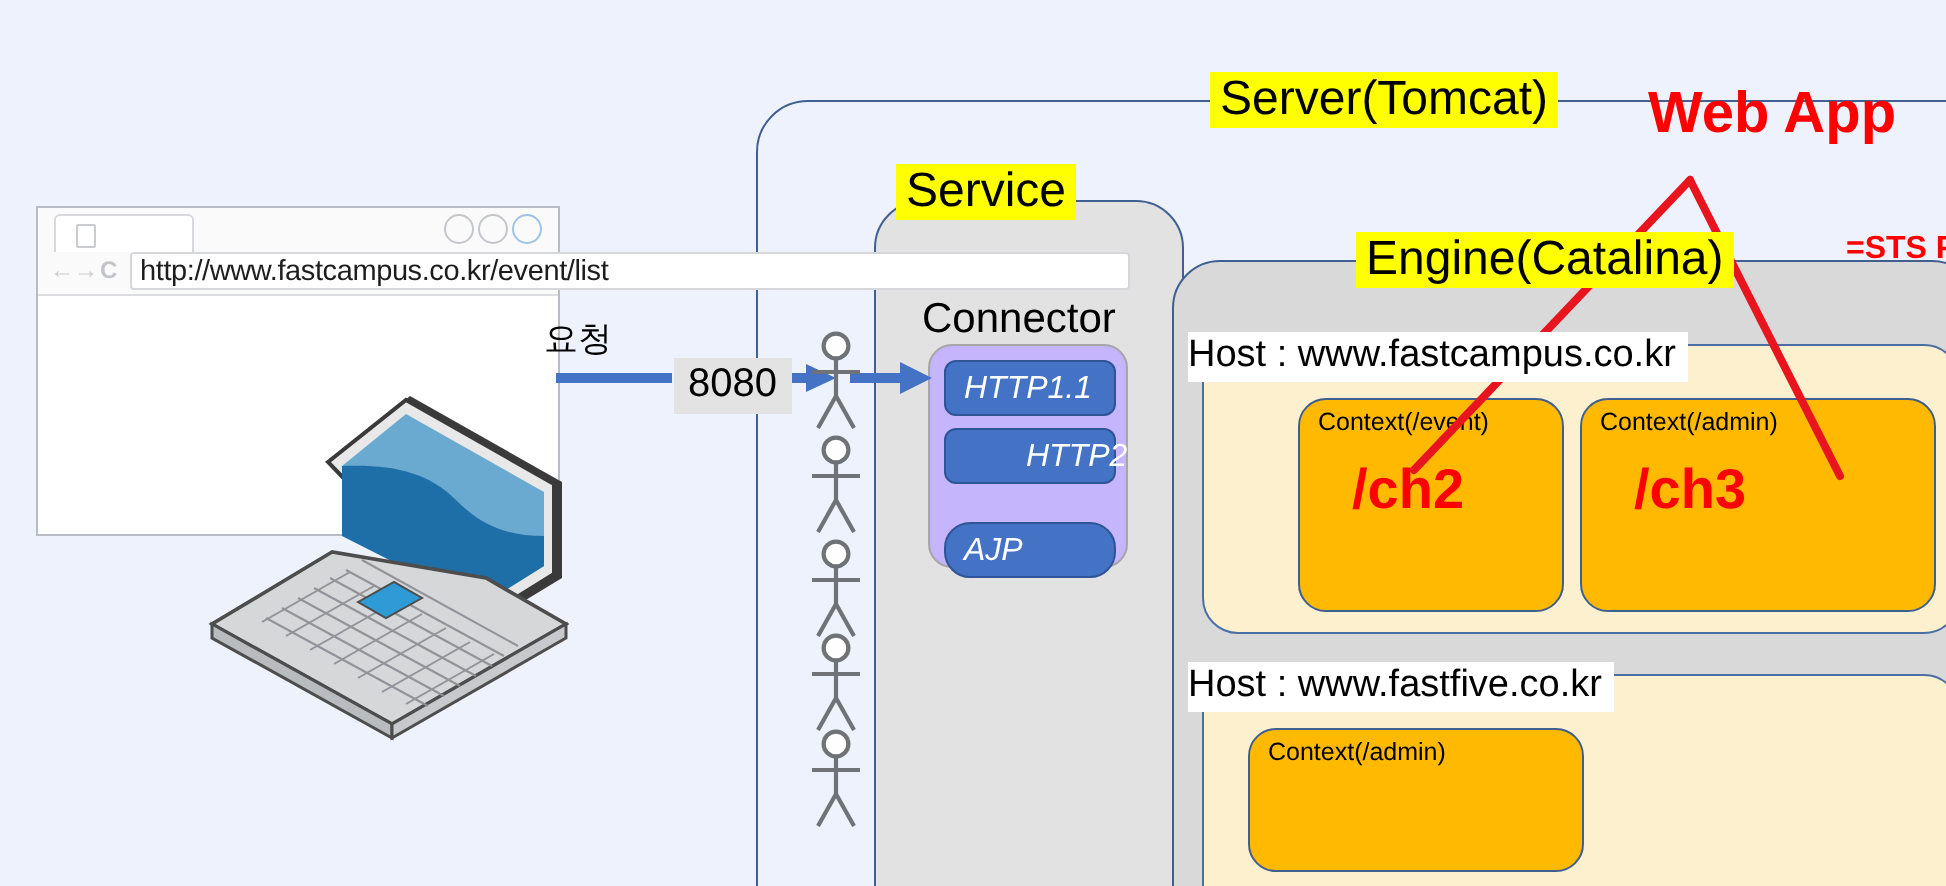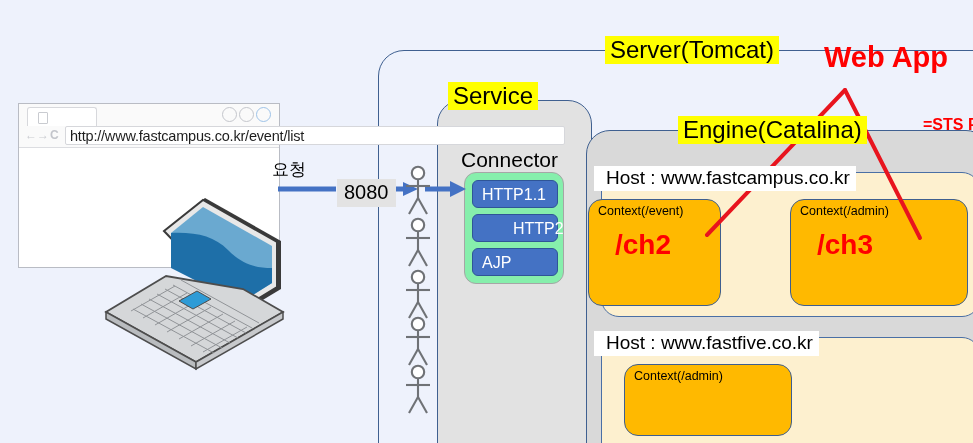--- a/index.html
+++ b/index.html
@@ -44,21 +44,21 @@
   }
   #url-text{
     position:absolute;left:4px;top:1px;font-size:14.5px;color:#1d1d1d;
     font-family:"Liberation Sans", sans-serif;letter-spacing:-0.2px;
   }
 
   
   .hl-yellow{background:#ffff00;color:#000;font-size:24px;line-height:1.05;
     padding:1px 5px 2px 5px;white-space:nowrap;}
   .plain-lbl{color:#000;white-space:nowrap;}
-  .white-lbl{background:#ffffff;color:#000;white-space:nowrap;padding:1px 6px 2px 12px;}
+  .white-lbl{background:#ffffff;color:#000;white-space:nowrap;padding:1px 6px 2px 0;}
 
   #lbl-request{left:272px;top:158px;font-size:17px;color:#000;}
   #lbl-server{left:605px;top:36px;}
   #lbl-service{left:448px;top:82px;}
   #lbl-engine{left:678px;top:116px;}
   #lbl-webapp{left:824px;top:41px;color:#ff0000;font-size:29px;font-weight:bold;white-space:nowrap;}
   #lbl-sts{left:923px;top:88px;color:#ff0000;font-size:16px;font-weight:bold;white-space:nowrap;margin-top:28px;}
   #lbl-connector{left:461px;top:148px;font-size:21px;color:#000;white-space:nowrap;}
   #lbl-port{left:337px;top:179px;background:#e3e3e3;color:#000;font-size:20px;
     padding:2px 7px 3px 7px;white-space:nowrap;}
@@ -75,30 +75,31 @@
   
   #service-box{
     left:437px;top:100px;width:155px;height:400px;
     background:#e2e2e2;border:1.4px solid #3f6090;border-radius:24px;
     box-sizing:border-box;
   }
 
   
   #connector-box{
     left:464px;top:172px;width:100px;height:112px;
-    background:#86efac;border:1.3px solid #a6a6a6;border-radius:12px;
+    background:#c4b5fd;border:1.3px solid #a6a6a6;border-radius:12px;
     box-sizing:border-box;
+    font-style:italic;
   }
   .protocol-pill{
     position:absolute;left:7px;width:86px;height:28px;
     background:#4472c4;border:1px solid #2f5597;border-radius:6px;
     color:#ffffff;font-size:16px;line-height:28px;padding-left:9px;
     box-sizing:border-box;white-space:nowrap;
   }
-  #pill0{top:7px;} #pill1{top:41px;padding-left:40px;} #pill2{top:75px;}
+  #pill0{top:7px;} #pill1{top:41px;padding-left:40px;} #pill2{top:88px;border-radius:13px;}
 
   
   #engine-box{
     left:586px;top:130px;width:404px;height:370px;
     background:#d9d9d9;border:1.4px solid #3f6090;border-radius:24px;
     box-sizing:border-box;
   }
 
   
   .host-box{
@@ -113,21 +114,21 @@
     position:absolute;background:#ffb900;border:1.3px solid #3f5f8f;
     border-radius:14px;box-sizing:border-box;
   }
   .ctx-title{
     position:absolute;left:9px;top:4px;font-size:12.5px;color:#000;white-space:nowrap;
   }
   .ctx-big{
     position:absolute;left:26px;top:29px;font-size:28px;font-weight:bold;
     color:#ff0000;white-space:nowrap;
   }
-  #ctx-1{left:588px;top:199px;width:133px;height:107px;}
+  #ctx-1{left:649px;top:199px;width:133px;height:107px;}
   #ctx-2{left:790px;top:199px;width:178px;height:107px;}
   #ctx-3{left:624px;top:364px;width:168px;height:72px;}
 
   
   #overlay{position:absolute;left:0;top:0;width:973px;height:443px;pointer-events:none;}
 </style>
 </head>
 <body>
 
 <div id="stage">

